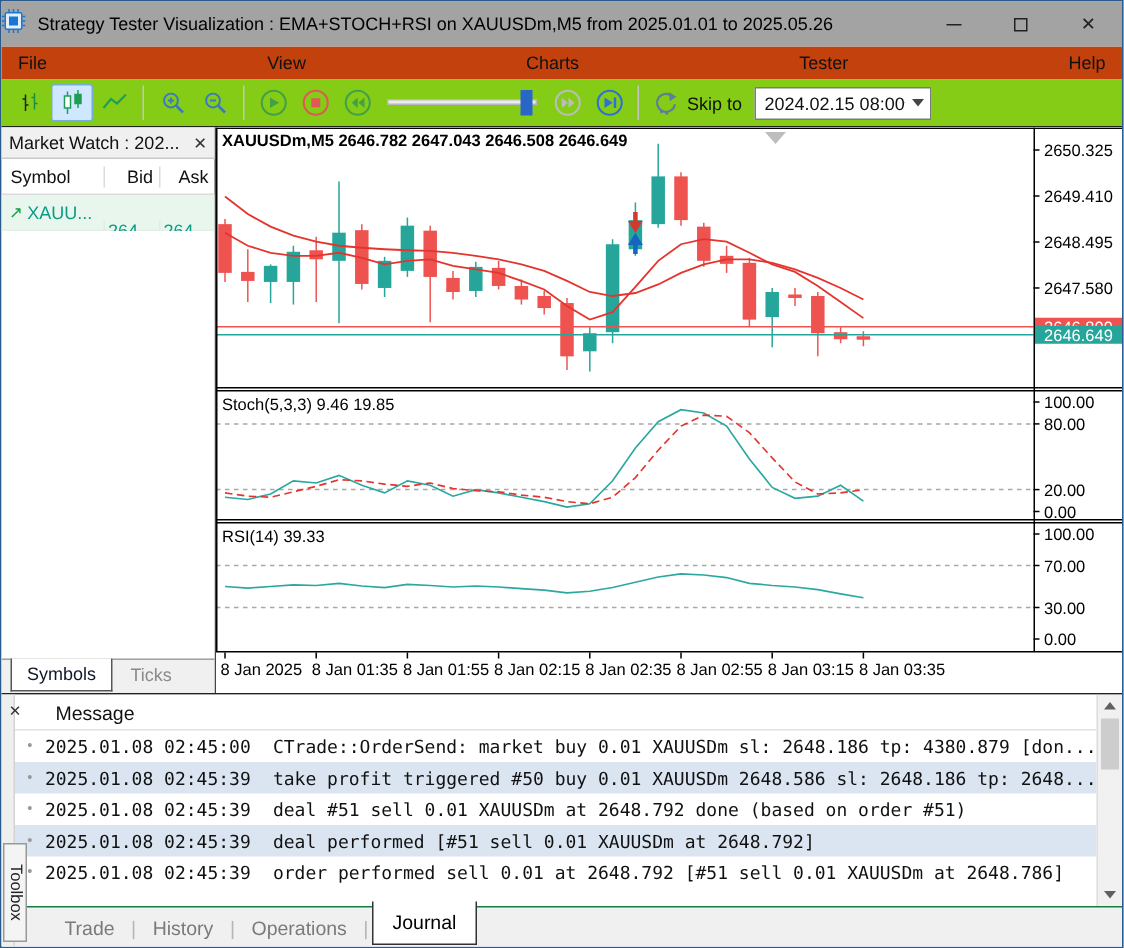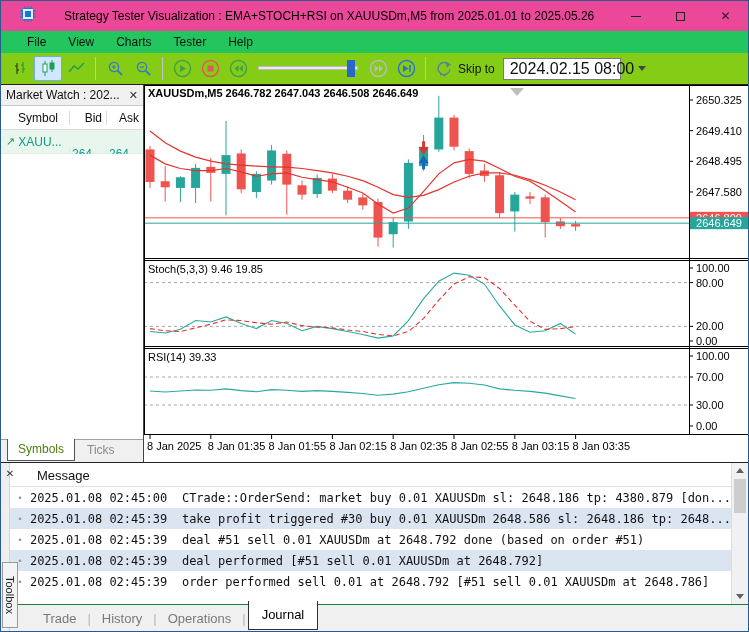--- a/index.html
+++ b/index.html
@@ -1,61 +1,61 @@
 <!DOCTYPE html>
 <html><head>
 <meta charset="utf-8">
 <style>
   * { margin:0; padding:0; box-sizing:border-box; }
   body { font-family:"Liberation Sans", sans-serif; background:#888; }
   .window { width:749px; height:632px; background:#fff; border:1px solid #2b5b8a; position:relative; overflow:hidden; }
 
   
-  .titlebar { height:30px; background:#ec4899; display:flex; align-items:center; padding-left:19px; position:relative;gap:20px; }
+  .titlebar { height:30px; background:#a3a3a3; display:flex; align-items:center; padding-left:0; position:relative; }
   .titlebar .title { font-size:12px; color:#000; margin-left:8px; white-space:nowrap; }
   .win-controls { position:absolute; right:0; top:0; height:30px; display:flex; }
   .win-btn { width:45px; height:30px; display:flex; align-items:center; justify-content:center; font-size:12px; color:#222; }
   .min-glyph { display:inline-block; width:10px; border-top:1px solid #222; }
   .max-glyph { display:inline-block; width:9px; height:9px; border:1px solid #222; }
 
   
-  .menubar { height:22px; background:#22c55e; display:flex; align-items:center; padding-left:15px; }
+  .menubar { height:22px; background:#c2410c; display:flex; align-items:center; padding-left:0;justify-content:space-between; }
   .menu-item { font-size:12px; color:#111; padding:3px 11px; }
 
   
   .toolbar { height:31px; background:#84cc16; display:flex; align-items:center; padding-left:5px; }
   .tbtn { width:28px; height:25px; display:flex; align-items:center; justify-content:center; border:1px solid transparent; border-radius:2px; }
   .tbtn.selected { background:#cfe8ff; border:1px solid #74add9; }
   .tsep { width:1px; height:23px; background:#c5c5c5; margin:0 5px; }
   .slider { position:relative; width:100px; height:25px; margin:0 6px; }
   .slider .track { position:absolute; left:0; right:0; top:10px; height:4px; background:#ececec; border:1px solid #b8b8b8; }
   .slider .handle { position:absolute; left:89px; top:4px; width:8px; height:17px; background:#2867c8; }
   .skipto { display:flex; align-items:center; margin-left:4px; }
   .skipto-label { font-size:12px; color:#111; margin:0 8px 0 5px; }
   .date-combo { width:118px; height:22px; border:1px solid #7a7a7a; background:#fff; display:flex; align-items:center; padding:0 4px 0 6px; }
-  .date-combo .val { font-size:16px; color:#111; flex:1; white-space:nowrap; }
+  .date-combo .val { font-size:12px; color:#111; flex:1; white-space:nowrap; }
   .combo-arrow { width:0; height:0; border-left:4px solid transparent; border-right:4px solid transparent; border-top:5px solid #444; margin-left:4px; }
 
   
   .main { display:flex; height:378px; border-top:1px solid #222; }
 
   
   .mw { width:143px; border-right:1px solid #444; display:flex; flex-direction:column; background:#fff; }
   .mw-header { height:21px; background:#f0f0f0; border-bottom:1px solid #c9c9c9; display:flex; align-items:center; justify-content:space-between; padding:0 5px; font-size:12px; color:#111; }
   .mw-close { font-size:11px; color:#333; }
   .mw-cols { height:24px; display:flex; align-items:center; font-size:12px; color:#111; border-bottom:1px solid #dcdcdc; }
-  .mw-col-symbol { flex:1; padding-left:6px;text-align:center; }
+  .mw-col-symbol { flex:1; padding-left:6px; }
   .mw-col-bid, .mw-col-ask { width:37px; text-align:right; padding-right:4px; border-left:1px solid #dcdcdc; }
   .mw-row { height:24px; display:flex; align-items:center; font-size:12px; background:#e9f6ee; color:#0a9d86; border-bottom:1px solid #e4efe8; }
   .mw-row .arr { color:#15a04a; padding:0 3px 0 5px; font-size:11px; }
   .mw-row .sym { flex:1; }
   .mw-row .bid, .mw-row .ask { width:37px; text-align:right; padding-right:4px; border-left:1px solid #e0ece4;margin-top:24px; }
   .mw-fill { flex:1; background:#fff; }
   .mw-tabs { height:23px; background:#f0f0f0; border-top:1px solid #a0a0a0; display:flex; padding-left:6px; font-size:12px; }
-  .mw-tab-active { background:#fff; border:1px solid #555; border-top:none; padding:3px 10px; position:relative; top:-1px; color:#4d7c0f; }
+  .mw-tab-active { background:#fff; border:1px solid #555; border-top:none; padding:3px 10px; position:relative; top:-1px; color:#0f172a; }
   .mw-tab-inactive { padding:3px 12px; color:#8a8a8a; }
 
   .chart-wrap { width:604px; position:relative; background:#fff; }
   #chart-svg text { font-family:"Liberation Sans", sans-serif; font-size:11px; fill:#000; }
   #chart-svg text.blabel { font-weight:bold; }
   #chart-svg text.badge-txt { fill:#fff; }
 
   
   .journal { height:170px; border-top:1px solid #222; display:flex; background:#fff; }
   .toolbox-strip { width:19px; background:#efefef; border-right:1px solid #d4d4d4; position:relative; }
@@ -381,21 +381,21 @@
           <div class="j-header">Message</div>
           <div id="j-rows">
               <div class="j-row">
                 <span class="bullet">•</span>
                 <span class="time">2025.01.08 02:45:00</span>
                 <span class="msg">CTrade::OrderSend: market buy 0.01 XAUUSDm sl: 2648.186 tp: 4380.879 [don...</span>
               </div>
               <div class="j-row alt">
                 <span class="bullet">•</span>
                 <span class="time">2025.01.08 02:45:39</span>
-                <span class="msg">take profit triggered #30 buy 0.01 XAUUSDm 2648.586 sl: 2648.186 tp: 2648...</span>
+                <span class="msg">take profit triggered #50 buy 0.01 XAUUSDm 2648.586 sl: 2648.186 tp: 2648...</span>
               </div>
               <div class="j-row">
                 <span class="bullet">•</span>
                 <span class="time">2025.01.08 02:45:39</span>
                 <span class="msg">deal #51 sell 0.01 XAUUSDm at 2648.792 done (based on order #51)</span>
               </div>
               <div class="j-row alt">
                 <span class="bullet">•</span>
                 <span class="time">2025.01.08 02:45:39</span>
                 <span class="msg">deal performed [#51 sell 0.01 XAUUSDm at 2648.792]</span>

